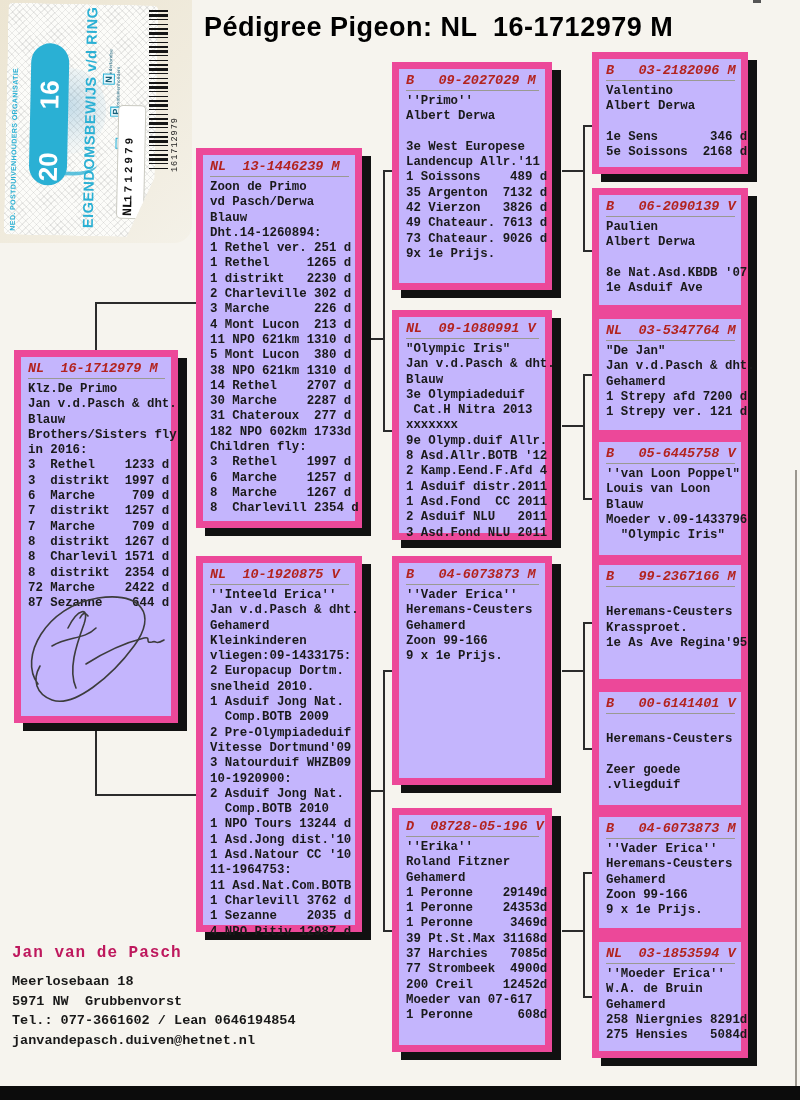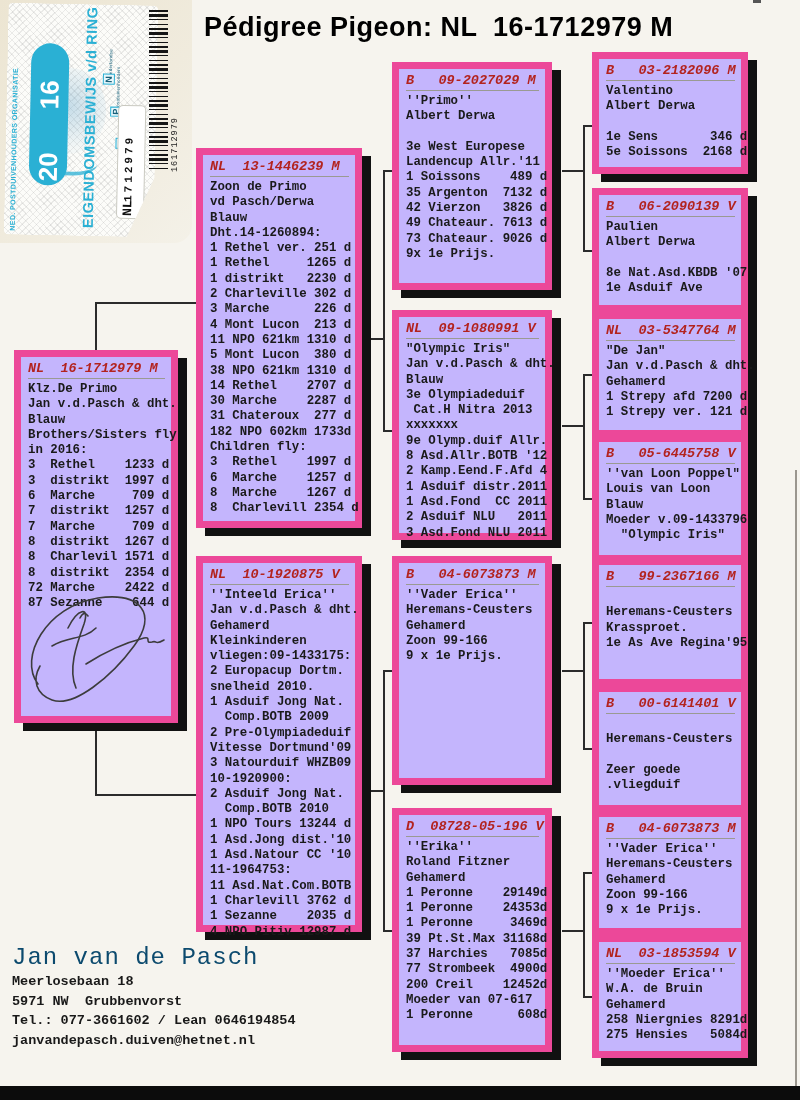--- a/index.html
+++ b/index.html
@@ -63,21 +63,21 @@
   #box-gg3{left:592px;top:435px;width:156px;height:127px;}
   #box-gg4{left:592px;top:558px;width:156px;height:128px;}
   #box-gg5{left:592px;top:685px;width:156px;height:127px;}
   #box-gg6{left:592px;top:810px;width:156px;height:125px;}
   #box-gg7{left:592px;top:935px;width:156px;height:123px;}
   
   .cl{position:absolute;background:#2b2b2b;}
   
   #signature{position:absolute;left:16px;top:584px;width:162px;height:132px;}
   
-  #owner-name{position:absolute;left:12px;top:944px;font-size:24px;font-weight:400;color:#0c4a6e;letter-spacing:1px;}
+  #owner-name{position:absolute;left:12px;top:944px;font-size:16px;font-weight:700;color:#be185d;letter-spacing:1px;}
   #owner-address{position:absolute;left:12px;top:972px;font-size:13.5px;font-weight:700;color:#191919;
                  white-space:pre;line-height:19.5px;font-family:Liberation Mono, monospace;}
   #credit{position:absolute;left:596px;top:1088px;width:196px;text-align:right;font-size:16px;color:#222;}
   
   #bottom-strip{position:absolute;left:0;top:1086px;width:800px;height:14px;background:#0c0c0c;}
   #right-edge{position:absolute;left:795px;top:470px;width:2px;height:616px;background:#9a968e;}
   #corner-tick{position:absolute;left:753px;top:0;width:8px;height:3px;background:#555;}
 </style>
 </head>
 <body>

